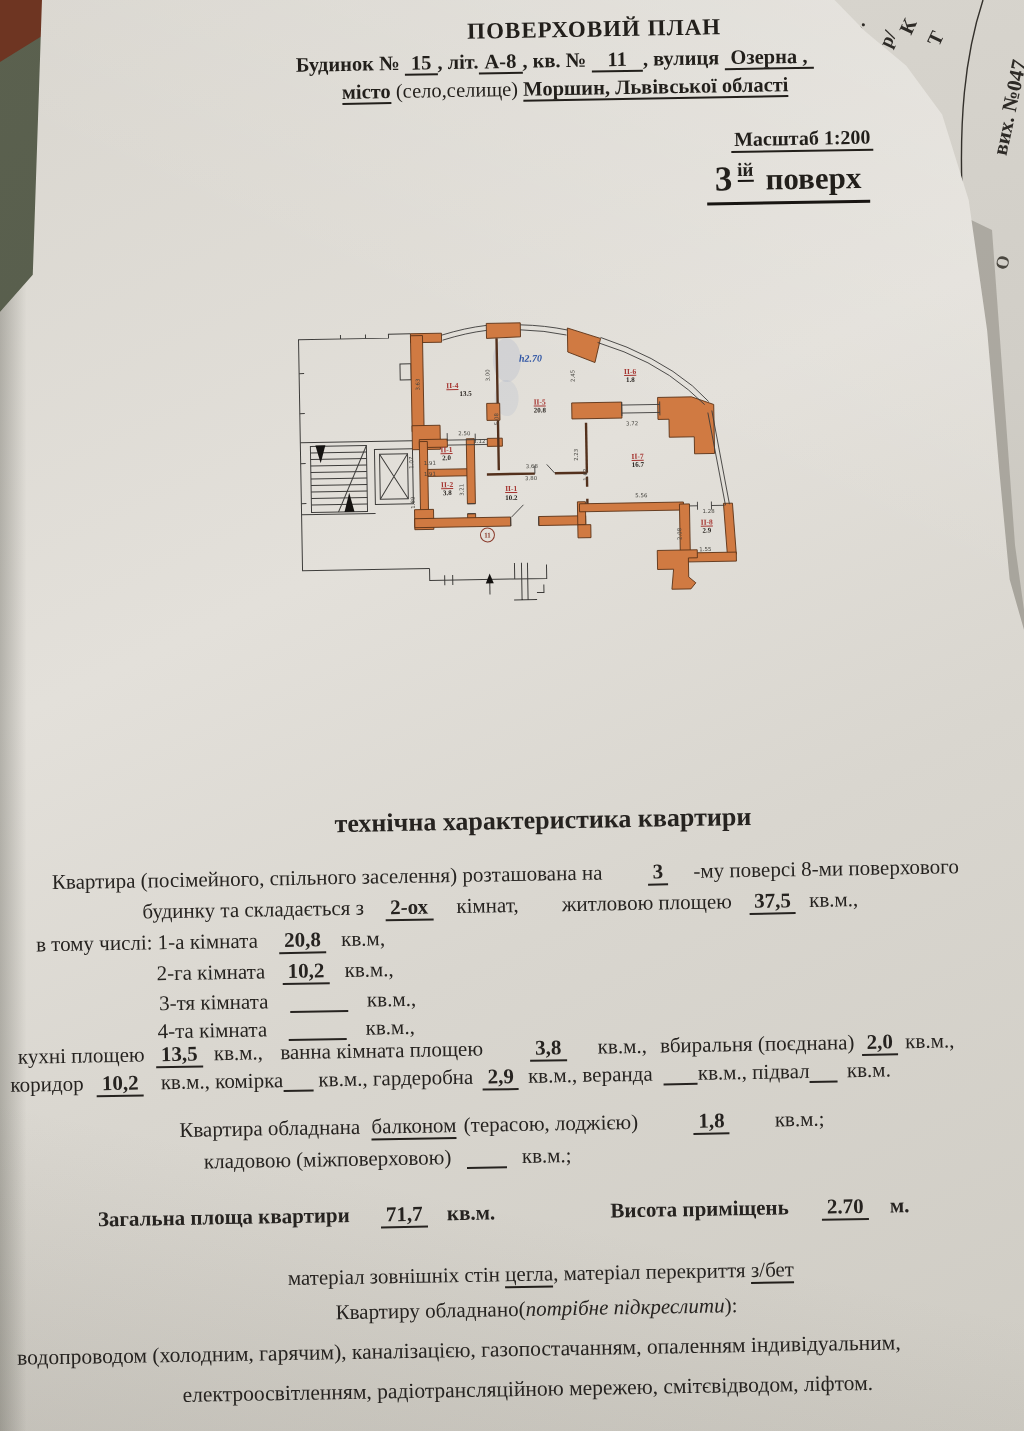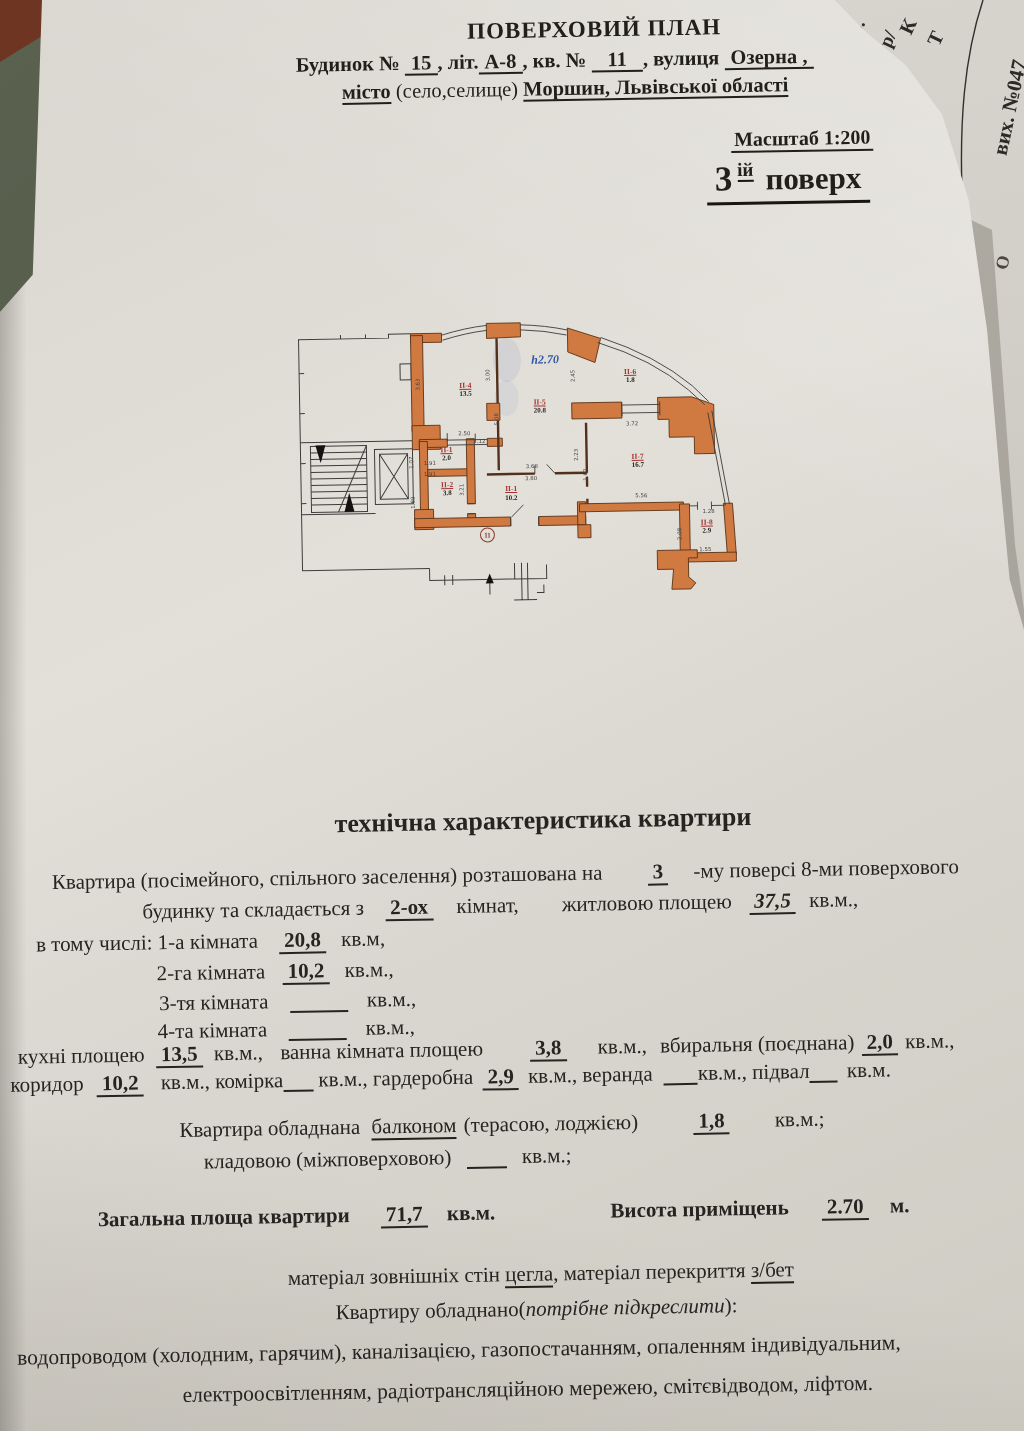--- a/index.html
+++ b/index.html
@@ -29,22 +29,22 @@
   .hline{position:absolute;white-space:nowrap;color:#221f1b;font-weight:bold;}
   .u{border-bottom:2.2px solid #221f1b;}
   .uv{border-bottom:2.2px solid #221f1b;padding:0 6px;}
   
   #plan{position:absolute;left:283px;top:312px;width:460px;height:290px;}
   #plan svg{position:absolute;left:0;top:0;}
   .rid{position:absolute;width:34px;text-align:center;font-family:"Liberation Serif",serif;
        font-size:7.5px;line-height:8px;font-weight:bold;color:#a53430;text-decoration:underline;}
   .rar{position:absolute;width:34px;text-align:center;font-family:"Liberation Serif",serif;
        font-size:7px;line-height:8px;font-weight:bold;color:#2a2521;}
-  .hnote{position:absolute;width:40px;text-align:right;font-family:"Liberation Serif",serif;
-       font-style:italic;font-weight:bold;font-size:12px;color:#2f55a4;}
+  .hnote{position:absolute;width:40px;text-align:left;font-family:"Liberation Serif",serif;
+       font-style:italic;font-weight:bold;font-size:10px;color:#2f55a4;}
   .dim{position:absolute;font-family:"DejaVu Sans",sans-serif;font-size:7px;line-height:7px;
        color:#45443f;white-space:nowrap;transform:scale(.78);transform-origin:0 100%;}
   .dimv{transform:rotate(-90deg) scale(.78);transform-origin:0 100%;}
   #apt-circle{position:absolute;left:196px;top:215px;width:13px;height:13px;border:1.4px solid #8a3a2a;
        border-radius:50%;display:flex;align-items:center;justify-content:center;
        font-family:"Liberation Serif",serif;font-size:7px;font-weight:bold;color:#8a3a2a;}
   
   .tline{position:absolute;white-space:nowrap;font-family:"Liberation Serif",serif;
          font-size:21px;color:#262320;}
   .val{font-weight:bold;border-bottom:2.3px solid #262320;padding:0 5px;}
@@ -174,21 +174,21 @@
             <path d="M430,102 L446,196 M426,104 L442,197"></path>
             <path d="M406,197 L414,197 M428,197 L441,197 M414,193 L414,201 M428,193 L428,201"></path>
             <path d="M227,205 L227,214 M255,205 L255,214 M228,205 L240,193"></path>
             <path d="M165,127 L205,127 M165,132 L205,132"></path>
             <path d="M184,191 L192,191 M184,201 L192,201"></path>
             <path d="M252,162 L252,154 M272,162 L264,153"></path>
             <path d="M165,120 L165,128 M193,121 L193,129"></path>
           </g>
         </svg>
 
-        <span class="rid" style="left:167px;top:69px;">ІІ-4</span>
+        <span class="rid" style="left:154px;top:69px;">ІІ-4</span>
         <span class="rar" style="left:167px;top:77px;">13.5</span>
         <span class="rid" style="left:241px;top:87px;">ІІ-5</span>
         <span class="rar" style="left:241px;top:95px;">20.8</span>
         <span class="hnote" style="left:238px;top:41px;">h2.70</span>
         <span class="rid" style="left:332px;top:58px;">ІІ-6</span>
         <span class="rar" style="left:332px;top:66px;">1.8</span>
         <span class="rid" style="left:338px;top:143px;">ІІ-7</span>
         <span class="rar" style="left:338px;top:151px;">16.7</span>
         <span class="rid" style="left:147px;top:133px;">ІІ-1</span>
         <span class="rar" style="left:147px;top:141px;">2.0</span>
@@ -230,21 +230,21 @@
       <div class="tline" style="left:45px;top:862px;">
         <span>Квартира (посімейного, спільного заселення) розташована на</span>
         <span class="val" style="margin-left:40px;">3</span>
         <span style="margin-left:20px;">-му  поверсі 8-ми поверхового</span>
       </div>
       <div class="tline" style="left:135px;top:893px;">
         <span>будинку та складається з</span>
         <span class="val" style="margin-left:16px;">2-ох</span>
         <span style="margin-left:18px;">кімнат,</span>
         <span style="margin-left:38px;">житловою площею</span>
-        <span class="val" style="margin-left:12px;font-style:italic;">37,5</span>
+        <span class="val" style="margin-left:12px;">37,5</span>
         <span style="margin-left:8px;">кв.м.,</span>
       </div>
       <div class="tline" style="left:28px;top:924px;">
         <span>в тому числі: 1-а кімната</span>
         <span class="val" style="margin-left:16px;">20,8</span>
         <span style="margin-left:10px;">кв.м,</span>
       </div>
       <div class="tline" style="left:148px;top:955px;">
         <span>2-га кімната</span>
         <span class="val" style="margin-left:12px;">10,2</span>

